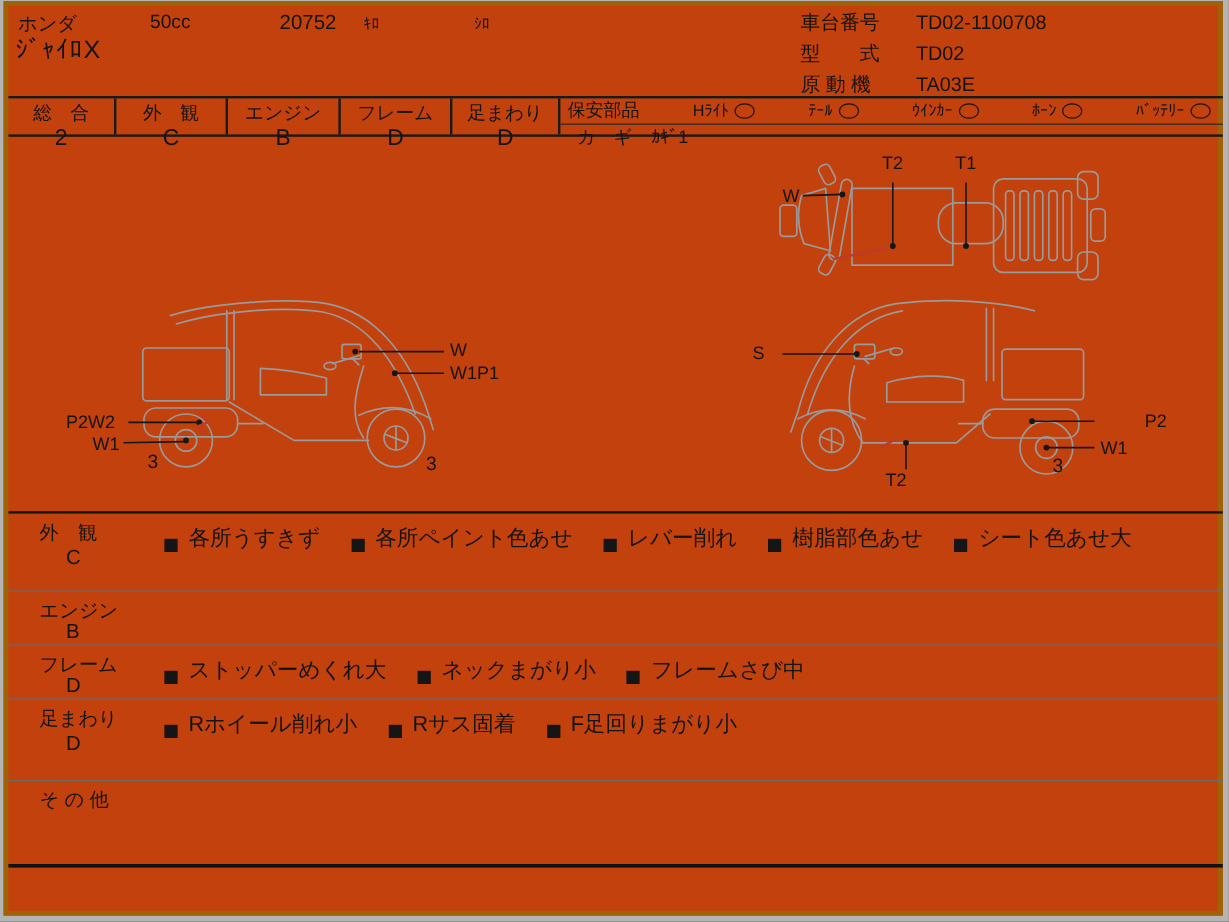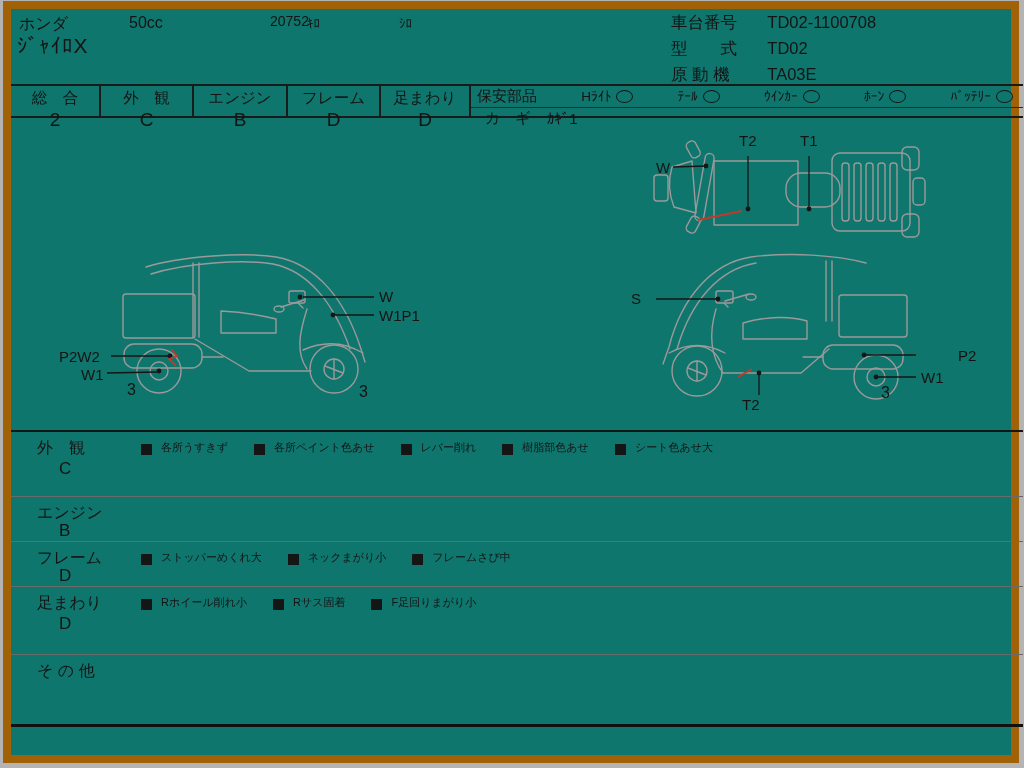--- a/index.html
+++ b/index.html
@@ -1,24 +1,24 @@
 <!DOCTYPE html>
 <html><head>
 <meta charset="utf-8">
 <style>
   html,body{margin:0;padding:0;}
   body{width:1024px;height:768px;background:#b4b4b4;position:relative;overflow:hidden;
        font-family:"Liberation Sans","DejaVu Sans",sans-serif;color:#141414;}
-  .sheet{position:absolute;left:3px;top:1px;width:1016px;height:762px;background:#0f766e;
-         border:8px solid #a16207;box-sizing:border-box;}
+  .sheet{position:absolute;left:3px;top:1px;width:1016px;height:762px;background:#c2410c;
+         border:4px solid #a16207;box-sizing:border-box;}
   .abs{position:absolute;}
   
   .h-maker{left:8px;top:5px;font-size:16px;}
   .h-cc{left:118px;top:5px;font-size:16px;}
-  .h-km{left:226px;top:4px;font-size:14px;margin-left:33px;}
+  .h-km{left:226px;top:4px;font-size:17px;}
   .h-kmunit{left:296px;top:7px;font-size:13px;}
   .h-color{left:388px;top:7px;font-size:13px;}
   .h-model{left:6px;top:25px;font-size:21px;letter-spacing:1px;}
   .h-r{left:660px;font-size:16.5px;white-space:nowrap;}
   .h-r .lbl{display:inline-block;width:92px;}
   
   .grade-row{left:0;top:75px;width:1012px;height:34px;border-top:2px solid #1a1a1a;
              border-bottom:2px solid #1a1a1a;box-sizing:border-box;display:flex;}
   .gcell{border-right:2px solid #1a1a1a;box-sizing:border-box;text-align:center;}
   .gcell .glabel{font-size:15.5px;margin-top:2px;}
@@ -36,21 +36,21 @@
   .tread{font-size:16px;}
   svg{position:absolute;overflow:visible;}
   
   .notes{left:0;top:421px;width:1012px;box-sizing:border-box;}
   .nrow{position:relative;width:1012px;box-sizing:border-box;}
   .nrow.first{border-top:2.5px solid #161616;}
   .nrow.thin{border-top:1px solid #6a6a6a;}
   .nsec{position:absolute;left:26px;top:6px;font-size:16px;}
   .ngrade{position:absolute;left:48px;top:27px;font-size:17px;}
   .nitems{position:absolute;left:130px;top:8px;display:flex;gap:26px;white-space:nowrap;}
-  .item{display:flex;align-items:center;font-size:11px;}
+  .item{display:flex;align-items:flex-end;font-size:18px;}
   .sq{display:inline-block;width:11px;height:11px;background:#151515;margin:3px 9px 0 0;flex:none;}
   .bottomline{position:absolute;left:0;top:715px;width:1012px;border-top:3px solid #111;}
 </style>
 </head>
 <body>
 
 <div class="sheet">
 
   <div class="abs h-maker">ホンダ</div>
   <div class="abs h-cc">50cc</div>

